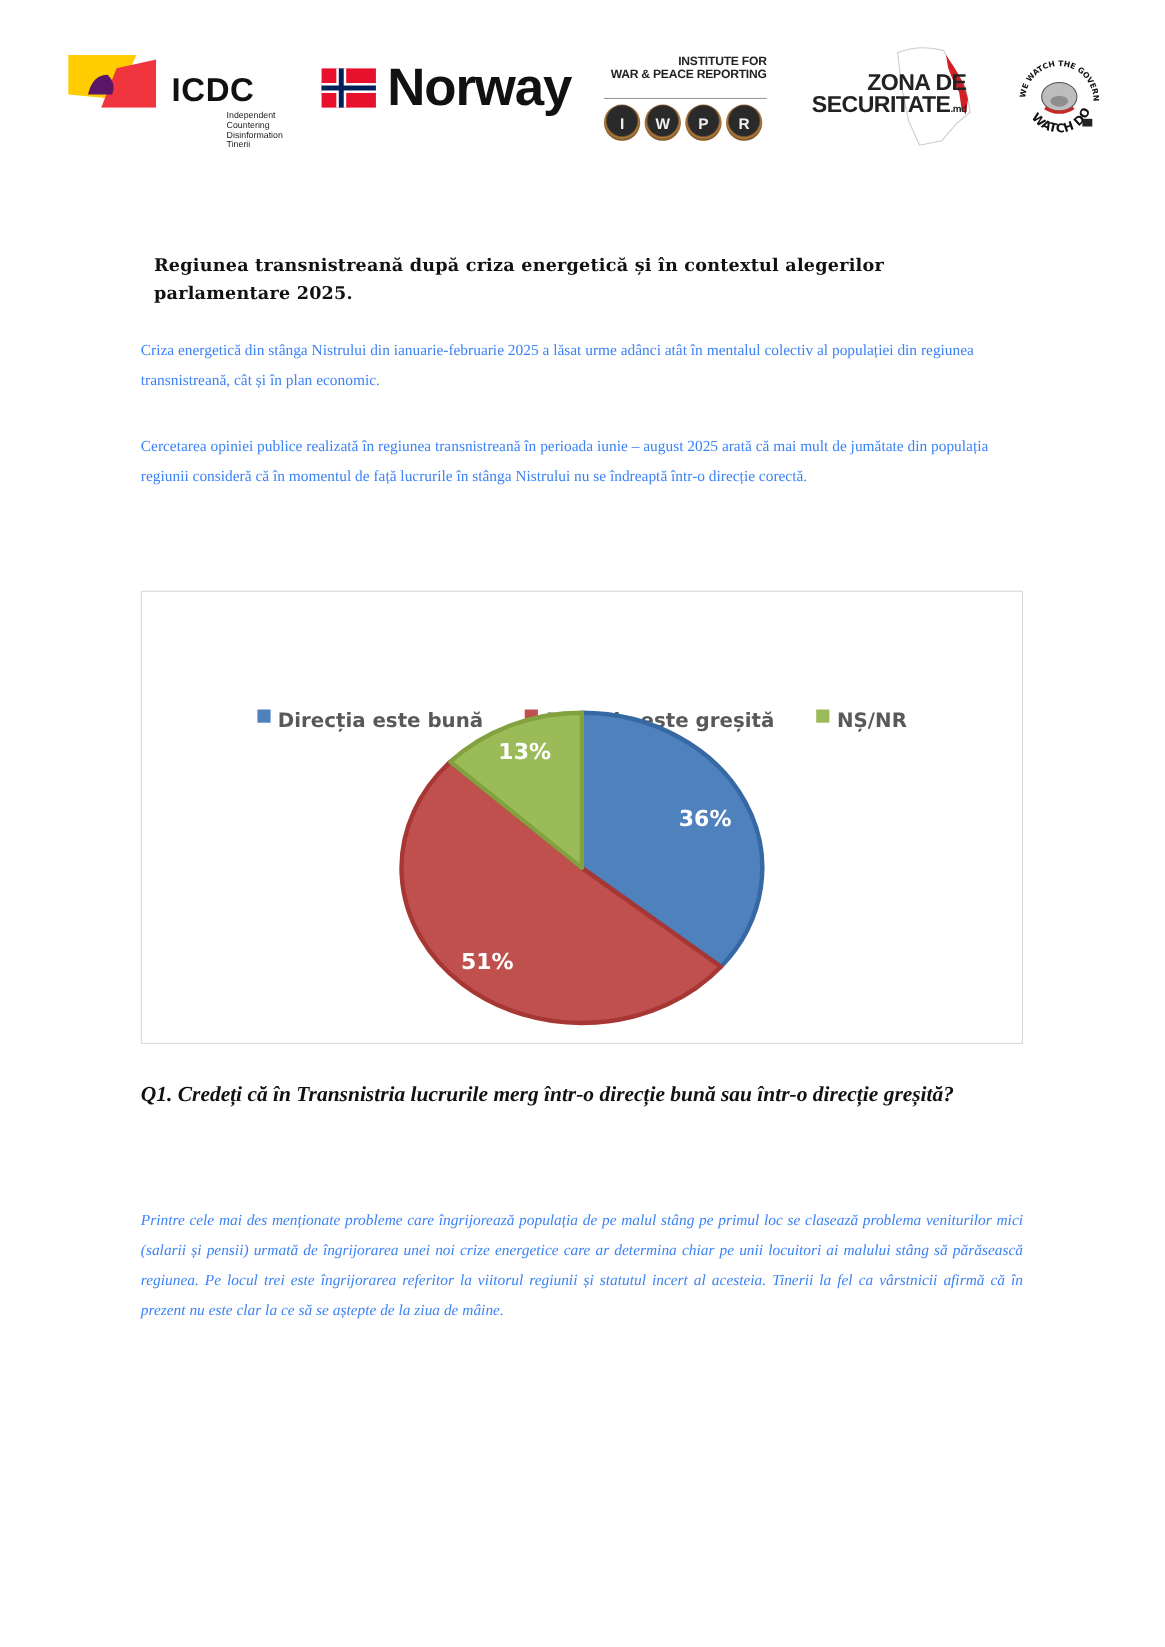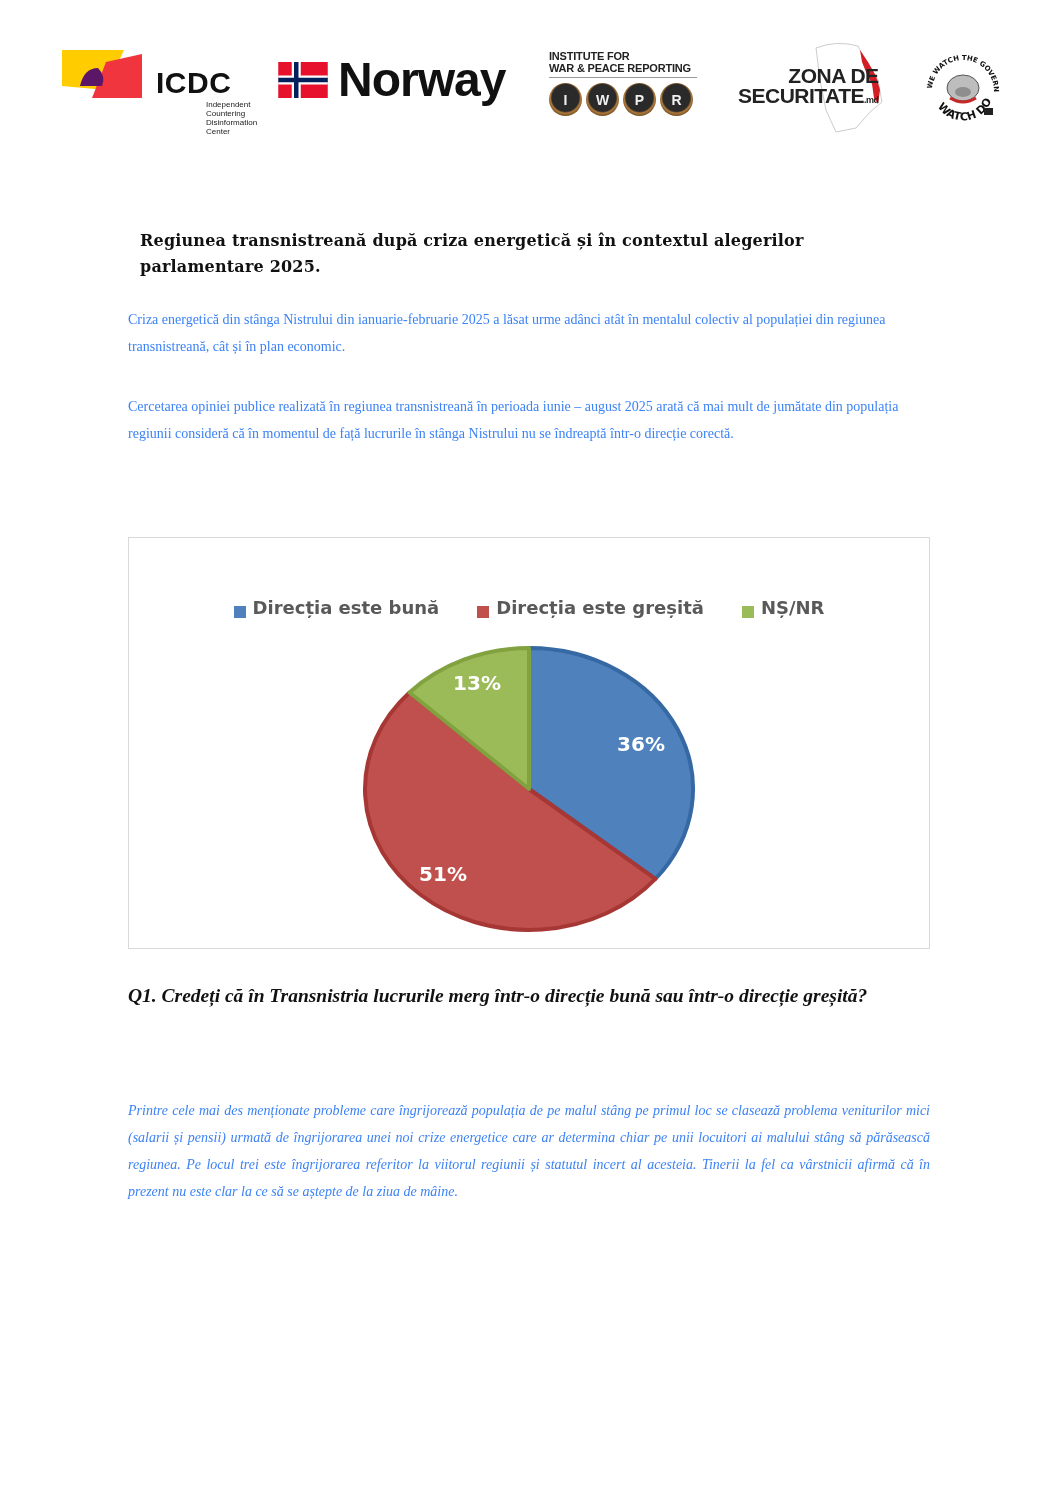--- a/index.html
+++ b/index.html
@@ -9,27 +9,27 @@
     .logos { position: absolute; top: 40px; left: 0; width: 1059px; height: 100px; }
     .logo { position: absolute; }
 
     
     .icdc { left: 62px; top: 10px; width: 190px; height: 72px; }
     .icdc-mark { position: absolute; left: 0; top: 0; width: 80px; height: 48px; }
     .icdc-name { position: absolute; left: 94px; top: 16px; font-family: "Liberation Sans", sans-serif; font-weight: bold; font-size: 30px; letter-spacing: 0.5px; color: #111; }
     .icdc-sub { position: absolute; left: 96px; top: 50px; font-family: "Liberation Sans", sans-serif; font-size: 8px; line-height: 9px; color: #222; margin-left: 48px; }
 
     
-    .norway { left: 278px; top: 18px; width: 250px; height: 50px; }
+    .norway { left: 292px; top: 18px; width: 250px; height: 50px; }
     .norway-flag { position: absolute; left: 0; top: 4px; width: 50px; height: 36px; }
     .norway-name { position: absolute; left: 60px; top: -6px; font-family: "Liberation Sans", sans-serif; font-weight: bold; font-size: 48px; letter-spacing: -1px; color: #111; }
 
     
     .iwpr { left: 549px; top: 10px; width: 150px; height: 70px; }
-    .iwpr-title { font-family: "Liberation Sans", sans-serif; font-weight: bold; font-size: 11px; line-height: 12px; color: #222; border-bottom: 1px solid #999; padding-bottom: 3px; width: 148px; letter-spacing: -0.2px; }
+    .iwpr-title { font-family: "Liberation Sans", sans-serif; font-weight: bold; font-size: 11px; line-height: 12px; color: #222; border-bottom: 1px solid #999; padding-bottom: 15px; width: 148px; letter-spacing: -0.2px; text-align: right; }
     .iwpr-keys { display: flex; gap: 4px; margin-top: 5px; }
     .iwpr-key { width: 33px; height: 33px; border-radius: 50%; background: radial-gradient(circle at 50% 45%, #2a2a2a 55%, #b07a3a 62%, #6b4a22 75%); color: #f0f0f0; font-family: "Liberation Sans", sans-serif; font-size: 14px; font-weight: bold; display: flex; align-items: center; justify-content: center; }
 
     
     .zona { left: 736px; top: 0px; width: 160px; height: 95px; }
     .zona-map { position: absolute; left: 60px; top: 0; width: 100px; height: 95px; }
     .zona-text { position: absolute; left: 2px; top: 26px; font-family: "Liberation Sans", sans-serif; font-weight: 900; font-size: 21px; line-height: 20px; color: #222; letter-spacing: -0.5px; text-align: right; }
     .zona-md { font-size: 9px; font-weight: bold; }
 
     
@@ -42,40 +42,40 @@
     .para.justify { text-align: justify; }
     .p1 { top: 306px; }
     .p2 { top: 393px; }
     .p4 { top: 1097px; font-style: italic; }
 
     .question { position: absolute; left: 128px; top: 981px; width: 802px; font-family: Liberation Serif, serif; font-style: italic; font-weight: bold; font-size: 19.5px; line-height: 29px; color: #111; }
 
     
     .chart-box { position: absolute; left: 128px; top: 537px; width: 802px; height: 412px; border: 1px solid #d9d9d9; background: #fff; }
     .legend { position: absolute; top: 59px; left: 0; width: 100%; display: flex; justify-content: center; gap: 38px; font-family: "DejaVu Sans", sans-serif; font-weight: bold; font-size: 18px; color: #595959; }
-    .legend-item { display: flex; align-items: flex-end; gap: 7px; }
+    .legend-item { display: flex; align-items: flex-start; gap: 7px; margin-top: 48px; }
     .swatch { width: 12px; height: 12px; display: inline-block; }
     .pie-svg { position: absolute; left: 0; top: 0; }
     .slice-label { font-family: "DejaVu Sans", sans-serif; font-weight: bold; font-size: 20px; fill: #ffffff; }
   </style>
 </head>
 <body>
 
 <div class="logos">
 
   <div class="logo icdc">
     <svg class="icdc-mark" viewBox="0 0 80 48">
       <polygon points="0,0 62,0 44,40 0,36" fill="#FFCC00"></polygon>
       <polygon points="30,48 44,12 80,4 80,48" fill="#F0353E"></polygon>
       <path d="M18,36 Q22,18 36,18 Q44,26 40,36 Z" fill="#5B1667"></path>
     </svg>
     <div class="icdc-name">ICDC</div>
     <div class="icdc-sub">
       <div>Independent Countering</div>
-      <div>Disinformation Center</div>
+      <div>Disinformation Tinerii</div>
     </div>
   </div>
 
   <div class="logo norway">
     <svg class="norway-flag" viewBox="0 0 22 16">
       <rect width="22" height="16" fill="#E8112D"></rect>
       <rect x="6" y="0" width="4" height="16" fill="#fff"></rect>
       <rect x="0" y="6" width="22" height="4" fill="#fff"></rect>
       <rect x="7" y="0" width="2" height="16" fill="#00205B"></rect>
       <rect x="0" y="7" width="22" height="2" fill="#00205B"></rect>

